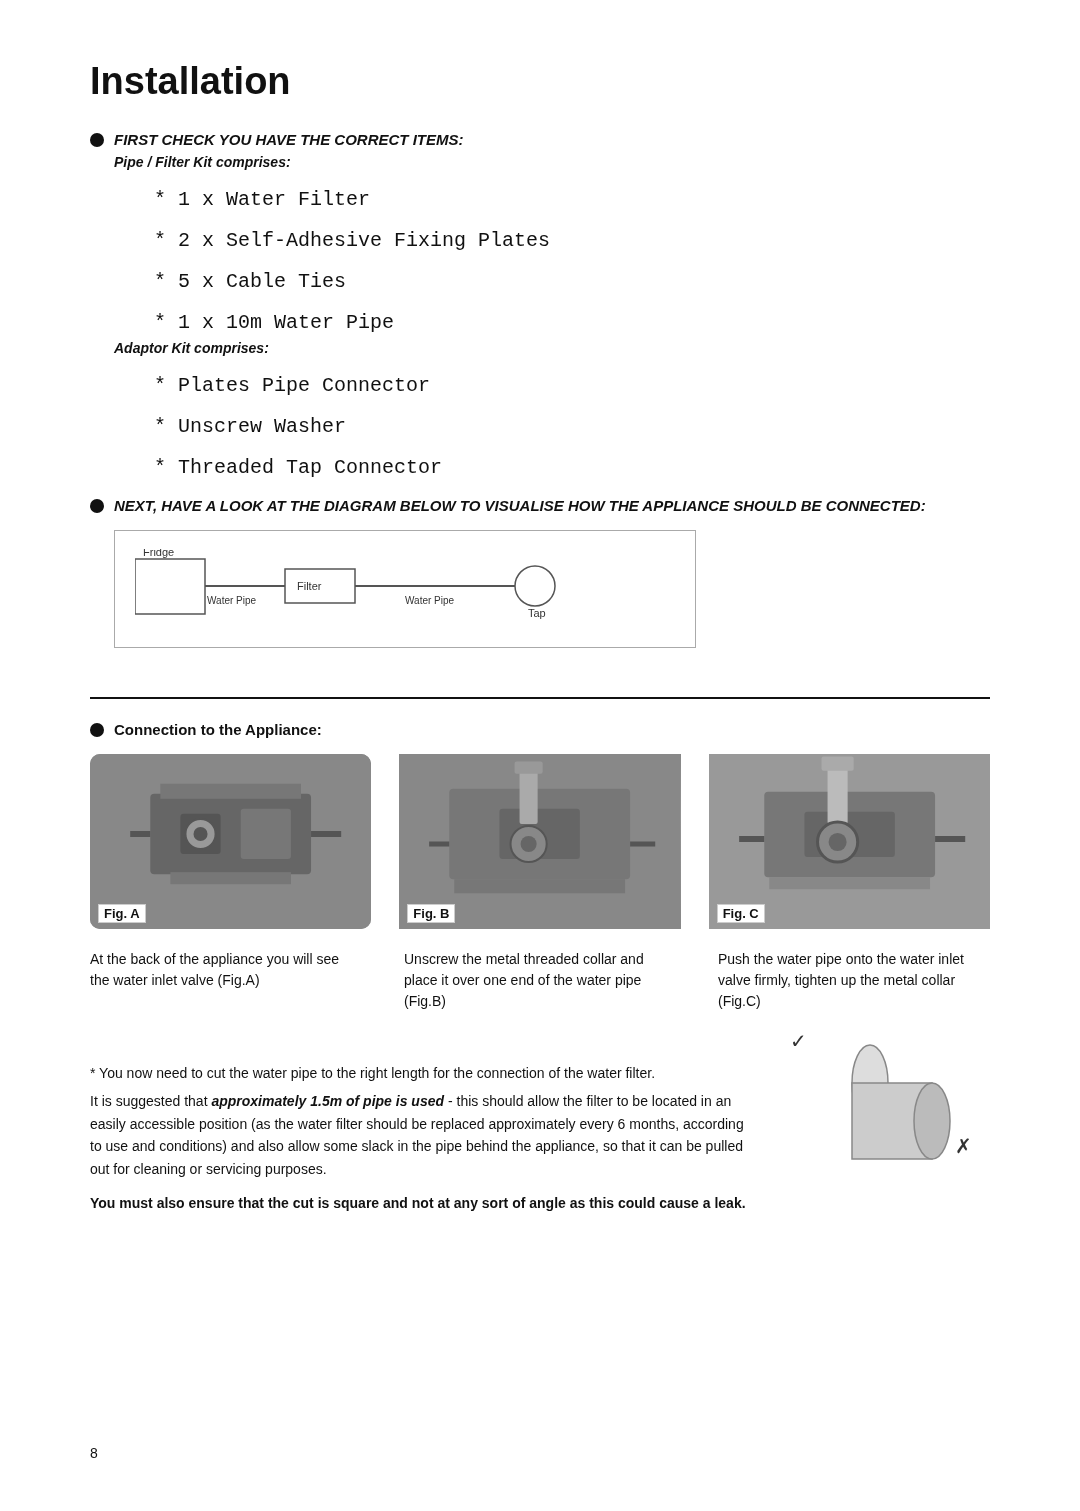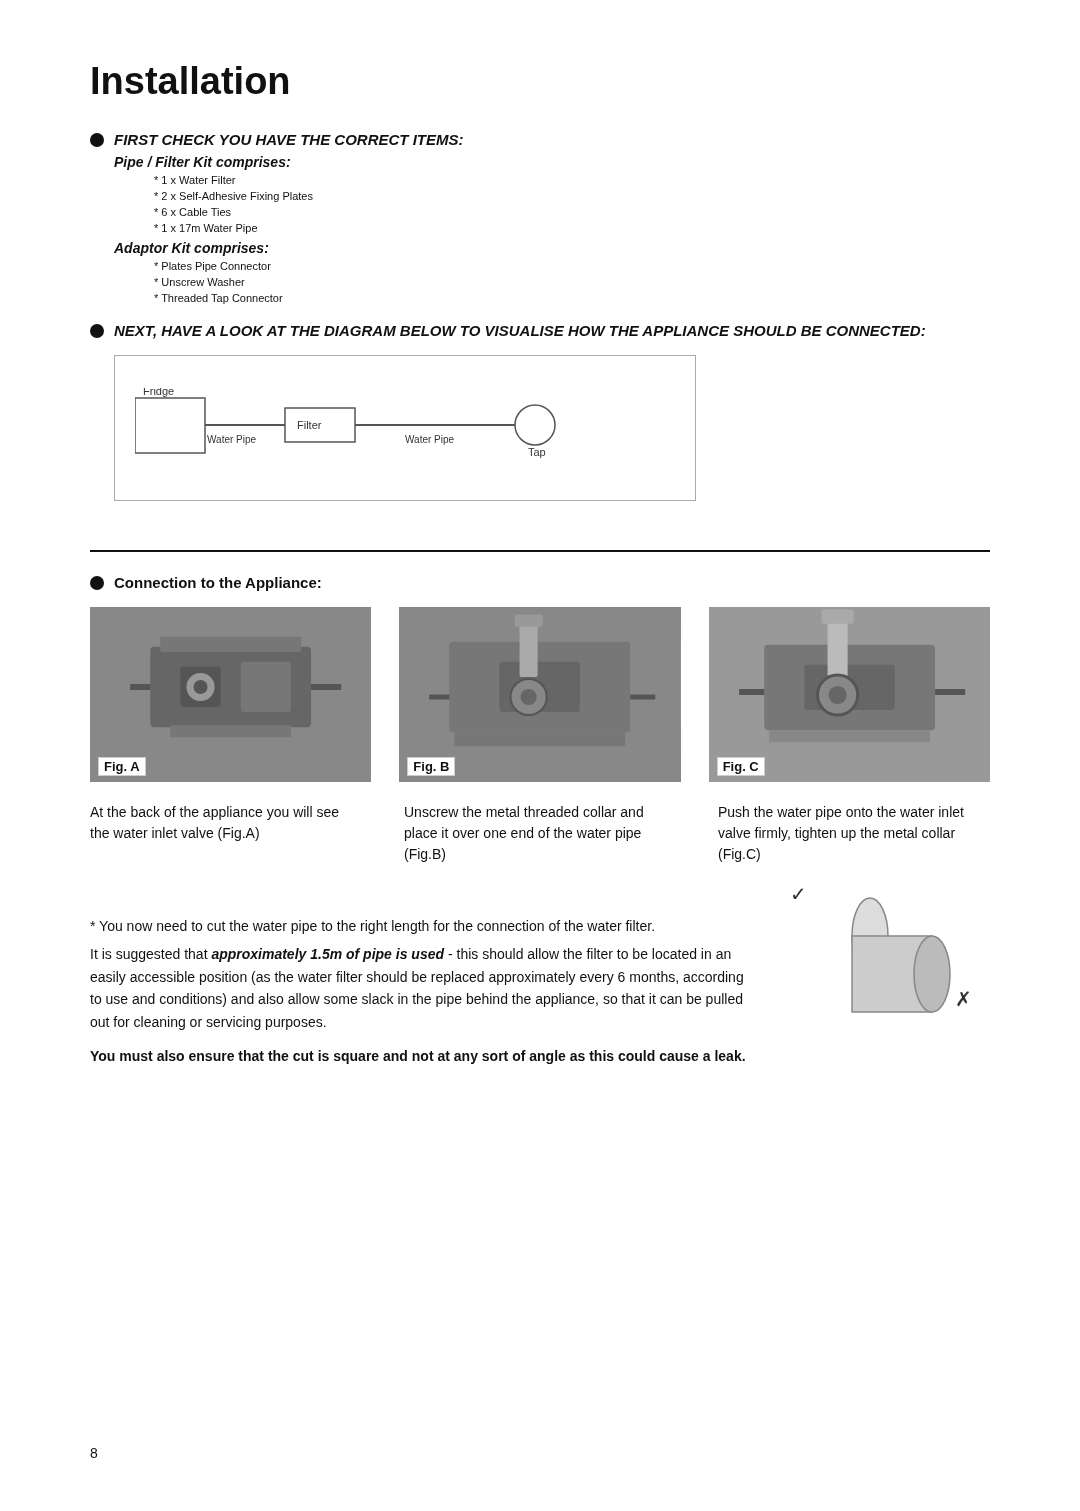--- a/index.html
+++ b/index.html
@@ -56,22 +56,23 @@
     }
 
     .dash-item {
       font-weight: bold;
       font-size: 14px;
       margin-top: 4px;
       font-style: italic;
     }
 
     .star-item {
-      margin-top: 4px;
-      font-size: 11px;
+      margin-top: 18px;
+      font-size: 20px;
+      font-family: Liberation Mono, monospace;
     }
 
     .star-item::before {
       content: "* ";
     }
 
     hr.divider {
       border: none;
       border-top: 2px solid #111;
       margin: 30px 0 22px 0;
@@ -114,32 +115,33 @@
       background: #fff;
       padding: 1px 5px;
       font-weight: bold;
       font-size: 13px;
       border: 1px solid #ccc;
     }
 
     
     .fig-a-img {
       background: linear-gradient(135deg, #999 0%, #777 30%, #aaa 50%, #666 70%, #999 100%);
+      border-radius: 10px;
     }
     .fig-b-img {
       background: linear-gradient(135deg, #888 0%, #aaa 25%, #777 50%, #999 75%, #888 100%);
     }
     .fig-c-img {
       background: linear-gradient(135deg, #aaa 0%, #888 30%, #bbb 55%, #777 80%, #aaa 100%);
     }
 
     
     .diagram-container {
       border: 1px solid #aaa;
-      padding: 32px 20px;
+      padding: 18px 20px;
       margin: 10px 0 16px 24px;
       display: inline-block;
       min-width: 560px;
       position: relative;
     }
 
     .diagram-svg {
       display: block;
     }
 
@@ -210,22 +212,22 @@
     <span class="bullet-header-text">FIRST CHECK YOU HAVE THE CORRECT ITEMS:</span>
   </div>
 
   <div class="indent-1">
     <div class="dash-item">
       <span>Pipe / Filter Kit comprises:</span>
     </div>
     <div class="indent-2">
       <div class="star-item">1 x Water Filter</div>
       <div class="star-item">2 x Self-Adhesive Fixing Plates</div>
-      <div class="star-item">6 x Cable Ties</div>
-      <div class="star-item">1 x 17m Water Pipe</div>
+      <div class="star-item">5 x Cable Ties</div>
+      <div class="star-item">1 x 10m Water Pipe</div>
     </div>
     <div class="dash-item" style="margin-top:6px;">
       <span>Adaptor Kit comprises:</span>
     </div>
     <div class="indent-2">
       <div class="star-item">Plates Pipe Connector</div>
       <div class="star-item">Unscrew Washer</div>
       <div class="star-item">Threaded Tap Connector</div>
     </div>
   </div>

